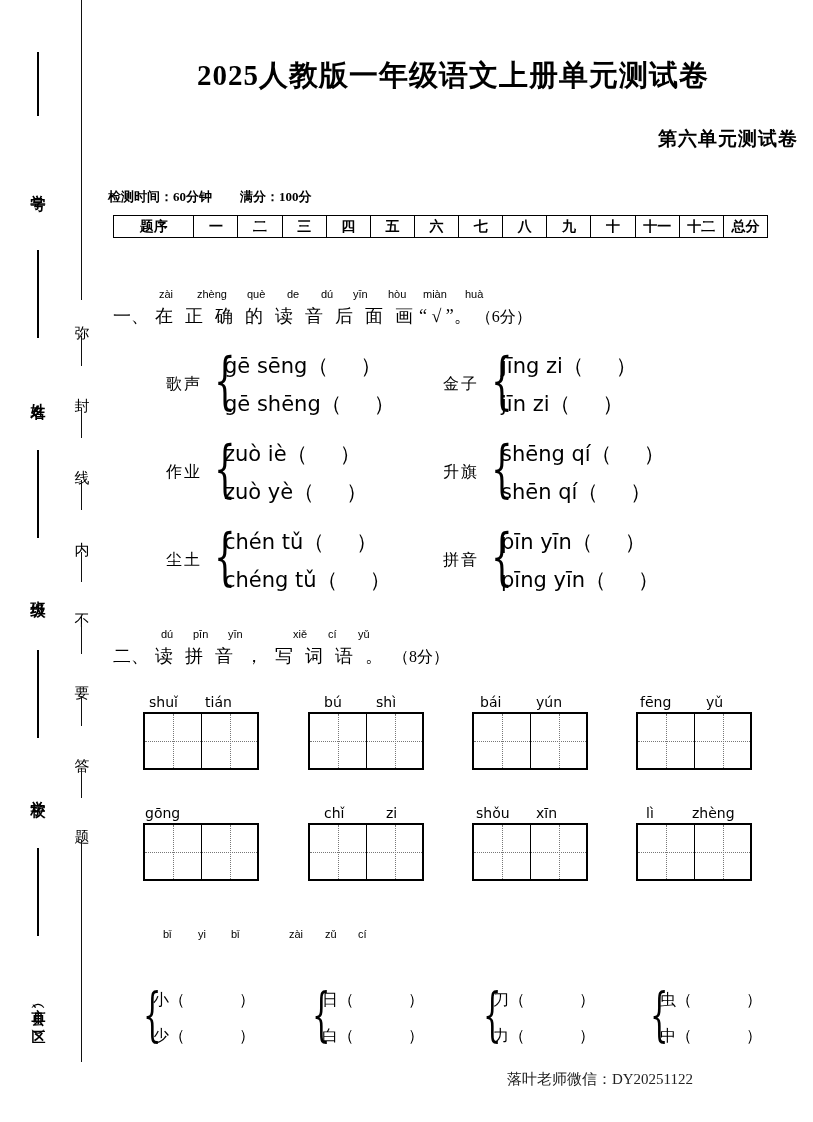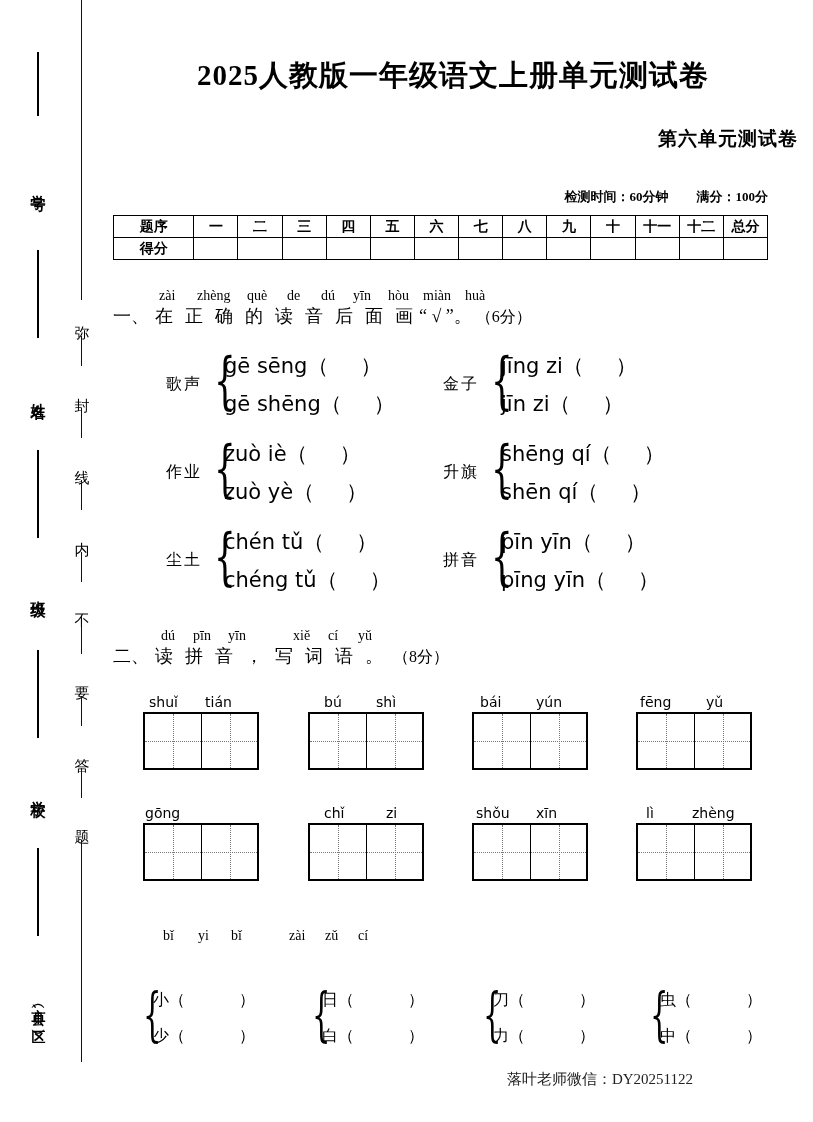--- a/index.html
+++ b/index.html
@@ -86,21 +86,21 @@
     font-family: "Liberation Serif", "DejaVu Serif", serif;
     font-weight: bold;
     font-size: 19px;
     letter-spacing: 1px;
   }
   .exam-info {
     position: absolute;
     left: 108px;
     top: 188px;
     width: 660px;
-    text-align: right;
+    text-align: left;
     font-family: "Liberation Serif", "DejaVu Serif", serif;
     font-weight: bold;
     font-size: 13px;
   }
   .exam-info span.gap { display: inline-block; width: 28px; }
 
   
   .score-table {
     position: absolute;
     left: 113px;
@@ -123,22 +123,22 @@
   .score-table td.total { width: 47px; }
 
   
   .section-head {
     position: absolute;
     font-family: "Liberation Serif", "DejaVu Serif", serif;
   }
   .sh-py {
     position: relative;
     height: 16px;
-    font-family: Liberation Serif, serif;
-    font-size: 14px;
+    font-family: Liberation Sans, sans-serif;
+    font-size: 11px;
     white-space: nowrap;
   }
   .sh-py span { position: absolute; top: 0; }
   .sh-main {
     font-size: 18px;
     white-space: nowrap;
     letter-spacing: 0px;
   }
   .sh-main .ch { display: inline-block; width: 30px; text-align: center; }
   .sh-main .num-idx { display: inline-block; white-space: nowrap; }
@@ -327,36 +327,20 @@
         <td class="num">五</td>
         <td class="num">六</td>
         <td class="num">七</td>
         <td class="num">八</td>
         <td class="num">九</td>
         <td class="num">十</td>
         <td class="num">十一</td>
         <td class="num">十二</td>
         <td class="total">总分</td>
       </tr>
-      <tr>
-        <td class="label">得分</td>
-        <td class="num"></td>
-        <td class="num"></td>
-        <td class="num"></td>
-        <td class="num"></td>
-        <td class="num"></td>
-        <td class="num"></td>
-        <td class="num"></td>
-        <td class="num"></td>
-        <td class="num"></td>
-        <td class="num"></td>
-        <td class="num"></td>
-        <td class="num"></td>
-        <td class="total"></td>
-      </tr>
     </tbody>
   </table>
 
   <div class="section-head" style="left:113px; top:288px;">
     <div class="sh-py">
       <span style="left:46px;">zài</span>
       <span style="left:84px;">zhèng</span>
       <span style="left:134px;">què</span>
       <span style="left:174px;">de</span>
       <span style="left:208px;">dú</span>

